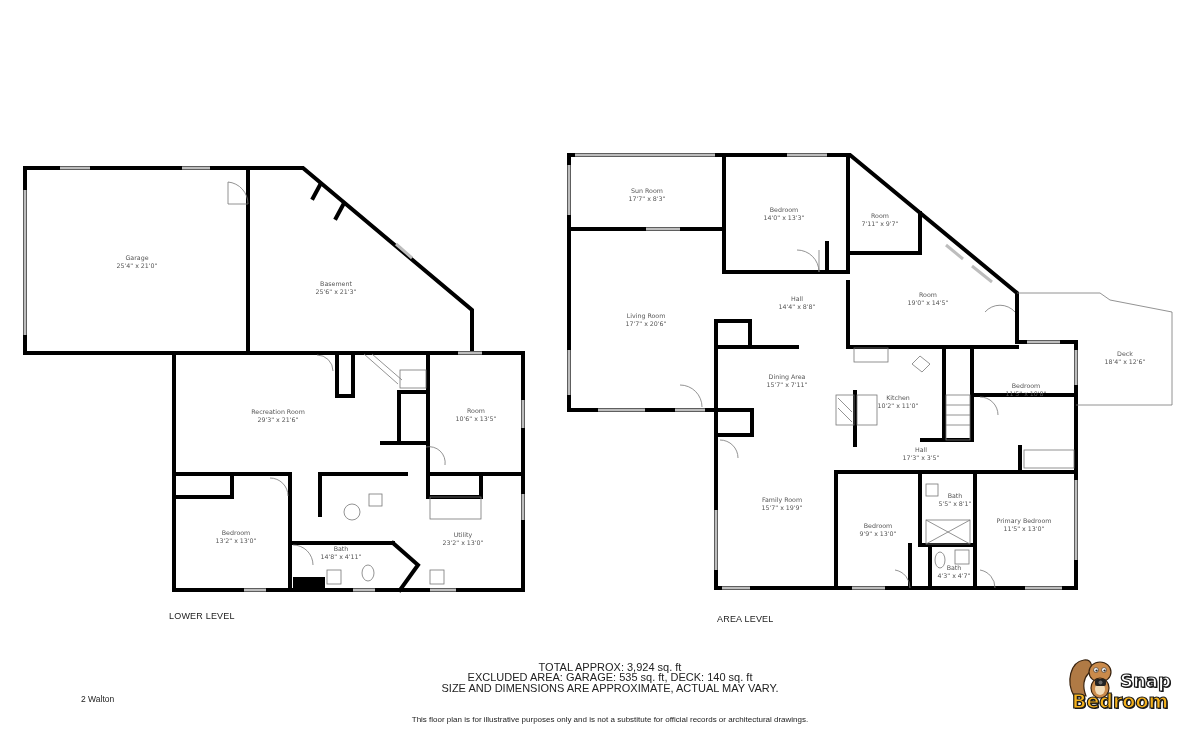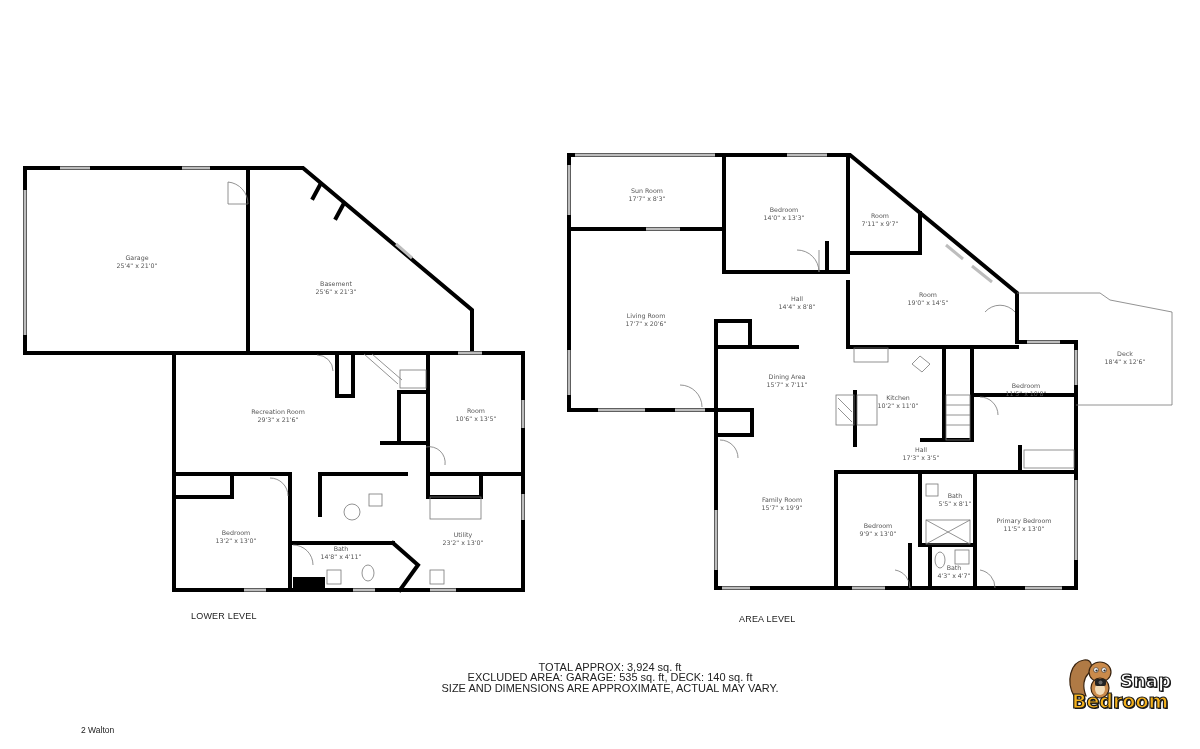--- a/index.html
+++ b/index.html
@@ -1,22 +1,22 @@
 <!DOCTYPE html>
 <html><head>
 <meta charset="utf-8">
 <style>
   html, body { margin:0; padding:0; background:#ffffff; }
   body { width:1200px; height:749px; position:relative; overflow:hidden; font-family:"Liberation Sans", sans-serif; color:#333; }
   svg.plan { position:absolute; left:0; top:0; }
   .room-label { position:absolute; transform:translate(-50%,-50%); text-align:center; font-family:"DejaVu Sans", sans-serif; font-size:6.3px; line-height:8px; color:#555; white-space:nowrap; }
-  .level-label { position:absolute; font-family:"Liberation Sans", sans-serif; font-size:9px; color:#222; letter-spacing:0.2px;margin-left:22px; }
+  .level-label { position:absolute; font-family:"Liberation Sans", sans-serif; font-size:9px; color:#222; letter-spacing:0.2px; }
   .summary { position:absolute; left:380px; top:662px; width:460px; text-align:center; font-size:11px; line-height:10.3px; color:#222; }
   .disclaimer { position:absolute; left:360px; top:714px; width:500px; text-align:center; font-size:8px; line-height:12px; color:#222; }
-  .address { position:absolute; left:81px; top:725px; font-size:8.5px; color:#222; }
+  .address { position:absolute; left:81px; top:694px; font-size:8.5px; color:#222; }
   .logo { position:absolute; left:1066px; top:652px; width:130px; height:72px; }
   .logo-text { position:absolute; font-family:"DejaVu Sans", sans-serif; font-weight:bold;text-align:right; }
   .logo-snap { left:54px; top:18px; font-size:18px; color:#ffffff; -webkit-text-stroke:1.2px #1a1a1a; text-shadow:1px 1px 0 #1a1a1a; }
   .logo-squirrel { left:6px; top:38px; font-size:19px; color:#f5b21c; -webkit-text-stroke:1.2px #1a1a1a; text-shadow:1px 1px 0 #1a1a1a; }
 </style>
 </head>
 <body>
 
 <svg class="plan" width="1200" height="749" viewBox="0 0 1200 749">
   <g stroke="#000" stroke-width="4" fill="none" stroke-linecap="square">
@@ -273,20 +273,21 @@
   <div class="level-label" style="left:717px;top:614px">AREA LEVEL</div>
 </div>
 
 <div class="summary">
   <div>TOTAL APPROX: 3,924 sq. ft</div>
   <div>EXCLUDED AREA: GARAGE: 535 sq. ft, DECK: 140 sq. ft</div>
   <div>SIZE AND DIMENSIONS ARE APPROXIMATE, ACTUAL MAY VARY.</div>
 </div>
 
 <div class="disclaimer">
+  <div>This floor plan is for illustrative purposes only and is not a substitute for official records or architectural drawings.</div>
 </div>
 
 <div class="address">2 Walton</div>
 
 <div class="logo">
   <svg width="60" height="50" viewBox="0 0 60 50" style="position:absolute;left:0;top:0">
     <path d="M8,44 C0,30 4,10 18,8 C26,7 28,16 22,22 C18,26 16,34 20,44 Z" fill="#b07a45" stroke="#3a2410" stroke-width="1.2"></path>
     <ellipse cx="34" cy="20" rx="11" ry="10" fill="#c98a4b" stroke="#3a2410" stroke-width="1.2"></ellipse>
     <ellipse cx="34" cy="36" rx="9" ry="10" fill="#c98a4b" stroke="#3a2410" stroke-width="1.2"></ellipse>
     <ellipse cx="34" cy="37" rx="5" ry="6" fill="#f3dcb8"></ellipse>

